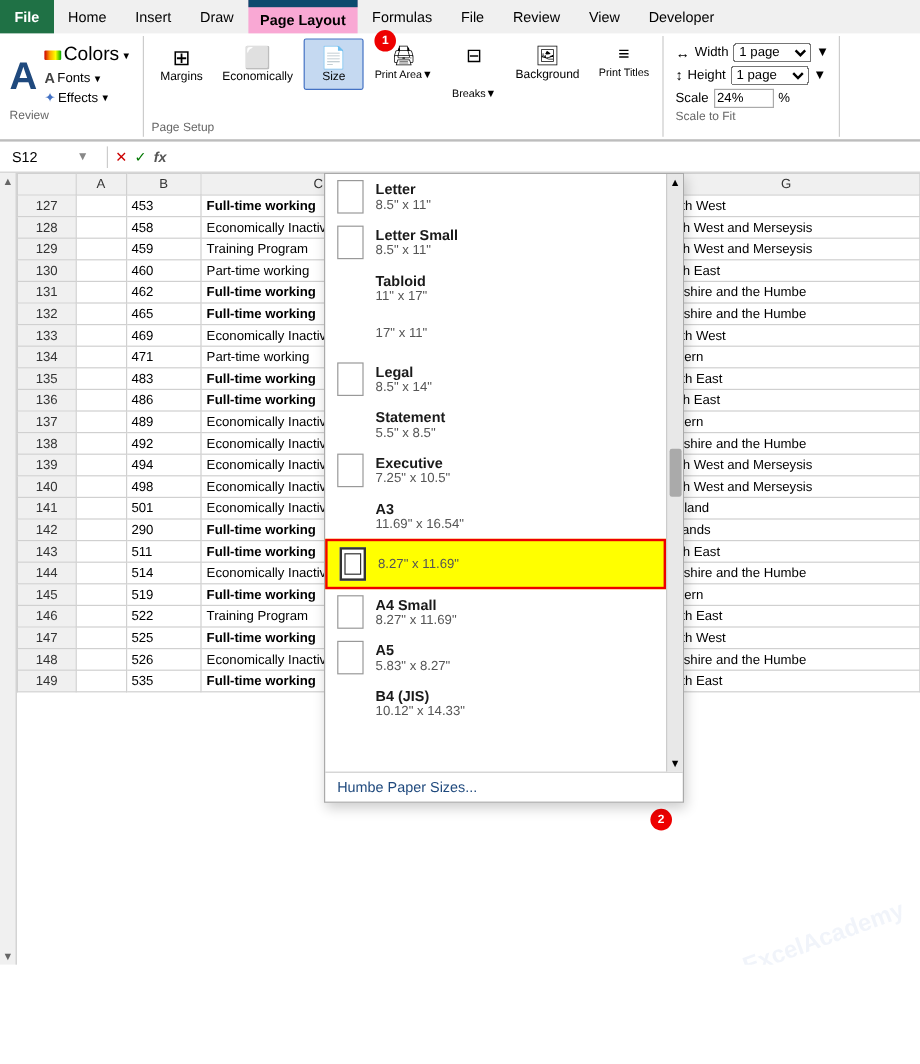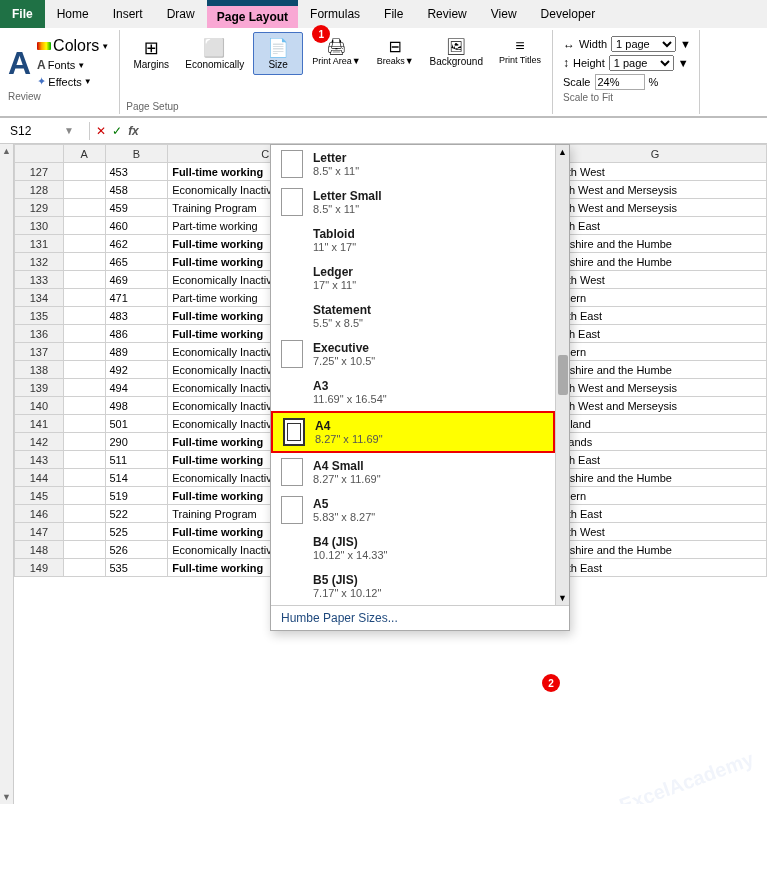--- a/index.html
+++ b/index.html
@@ -124,21 +124,21 @@
         <div class="ribbon-btn btn-split">
           <div style="font-size:16px;">🖨</div>
           <div style="font-size:9px;display:flex;align-items:center;">
             <span>Print Area</span>
               <span>▼</span>
           </div>
         </div>
 
         <div class="ribbon-btn btn-split">
           <div style="font-size:16px;">⊟</div>
-          <div style="font-size:9px;display:flex;align-items:center;">
+          <div style="font-size:9px;display:flex;align-items:center;margin-top:16px;">
             <span>Breaks</span>
               <span>▼</span>
           </div>
         </div>
 
         <div class="ribbon-btn">
           <div style="font-size:16px;">🖼</div>
           <div style="font-size:10px;">Background</div>
         </div>
 
@@ -475,22 +475,30 @@
     <div class="item-text">
       <div class="item-name">Tabloid</div>
       <div class="item-dim">11" x 17"</div>
     </div>
   </div>
             <div class="dropdown-item">
     <span>
                 <div style="width:22px;height:28px;"></div>
               </span>
     <div class="item-text">
-      <div class="item-name">Ledger</div>
       <div class="item-dim">17" x 11"</div>
+    </div>
+  </div>
+            <div class="dropdown-item">
+    <span>
+                <div style="width:22px;height:28px;border:1.5px solid #999;background:#fff;"></div>
+              </span>
+    <div class="item-text">
+      <div class="item-name">Legal</div>
+      <div class="item-dim">8.5" x 14"</div>
     </div>
   </div>
             <div class="dropdown-item">
     <span>
                 <div style="width:22px;height:28px;"></div>
               </span>
     <div class="item-text">
       <div class="item-name">Statement</div>
       <div class="item-dim">5.5" x 8.5"</div>
     </div>
@@ -513,21 +521,20 @@
       <div class="item-dim">11.69" x 16.54"</div>
     </div>
   </div>
             <div class="dropdown-item selected-item">
     <span>
                 <div style="width:22px;height:28px;border:2px solid #333;background:#fff;display:flex;align-items:center;justify-content:center;position:relative;">
         <div style="width:14px;height:18px;border:1.5px solid #333;background:#fff;"></div>
        </div>
               </span>
     <div class="item-text">
-      <div class="item-name">A4</div>
       <div class="item-dim">8.27" x 11.69"</div>
     </div>
   </div>
             <div class="dropdown-item">
     <span>
                 <div style="width:22px;height:28px;border:1.5px solid #999;background:#fff;"></div>
               </span>
     <div class="item-text">
       <div class="item-name">A4 Small</div>
       <div class="item-dim">8.27" x 11.69"</div>
@@ -548,24 +555,20 @@
               </span>
     <div class="item-text">
       <div class="item-name">B4 (JIS)</div>
       <div class="item-dim">10.12" x 14.33"</div>
     </div>
   </div>
             <div class="dropdown-item">
     <span>
                 <div style="width:22px;height:28px;"></div>
               </span>
-    <div class="item-text">
-      <div class="item-name">B5 (JIS)</div>
-      <div class="item-dim">7.17" x 10.12"</div>
-    </div>
   </div>
           </div>
         <div class="scroll-btn" style="display:flex;flex-direction:column;justify-content:space-between;padding:2px 0;width:14px;background:#e8e8e8;border-left:1px solid #ccc;">
           <div style="font-size:9px;text-align:center;">▲</div>
           <div style="height:40px;background:#aaa;width:10px;margin:0 auto;border-radius:2px;"></div>
           <div style="font-size:9px;text-align:center;">▼</div>
         </div>
       </div>
       <div class="dropdown-item" style="border-top:1px solid #ccc;color:#1f497d;">
         <span>Humbe Paper Sizes...</span>

